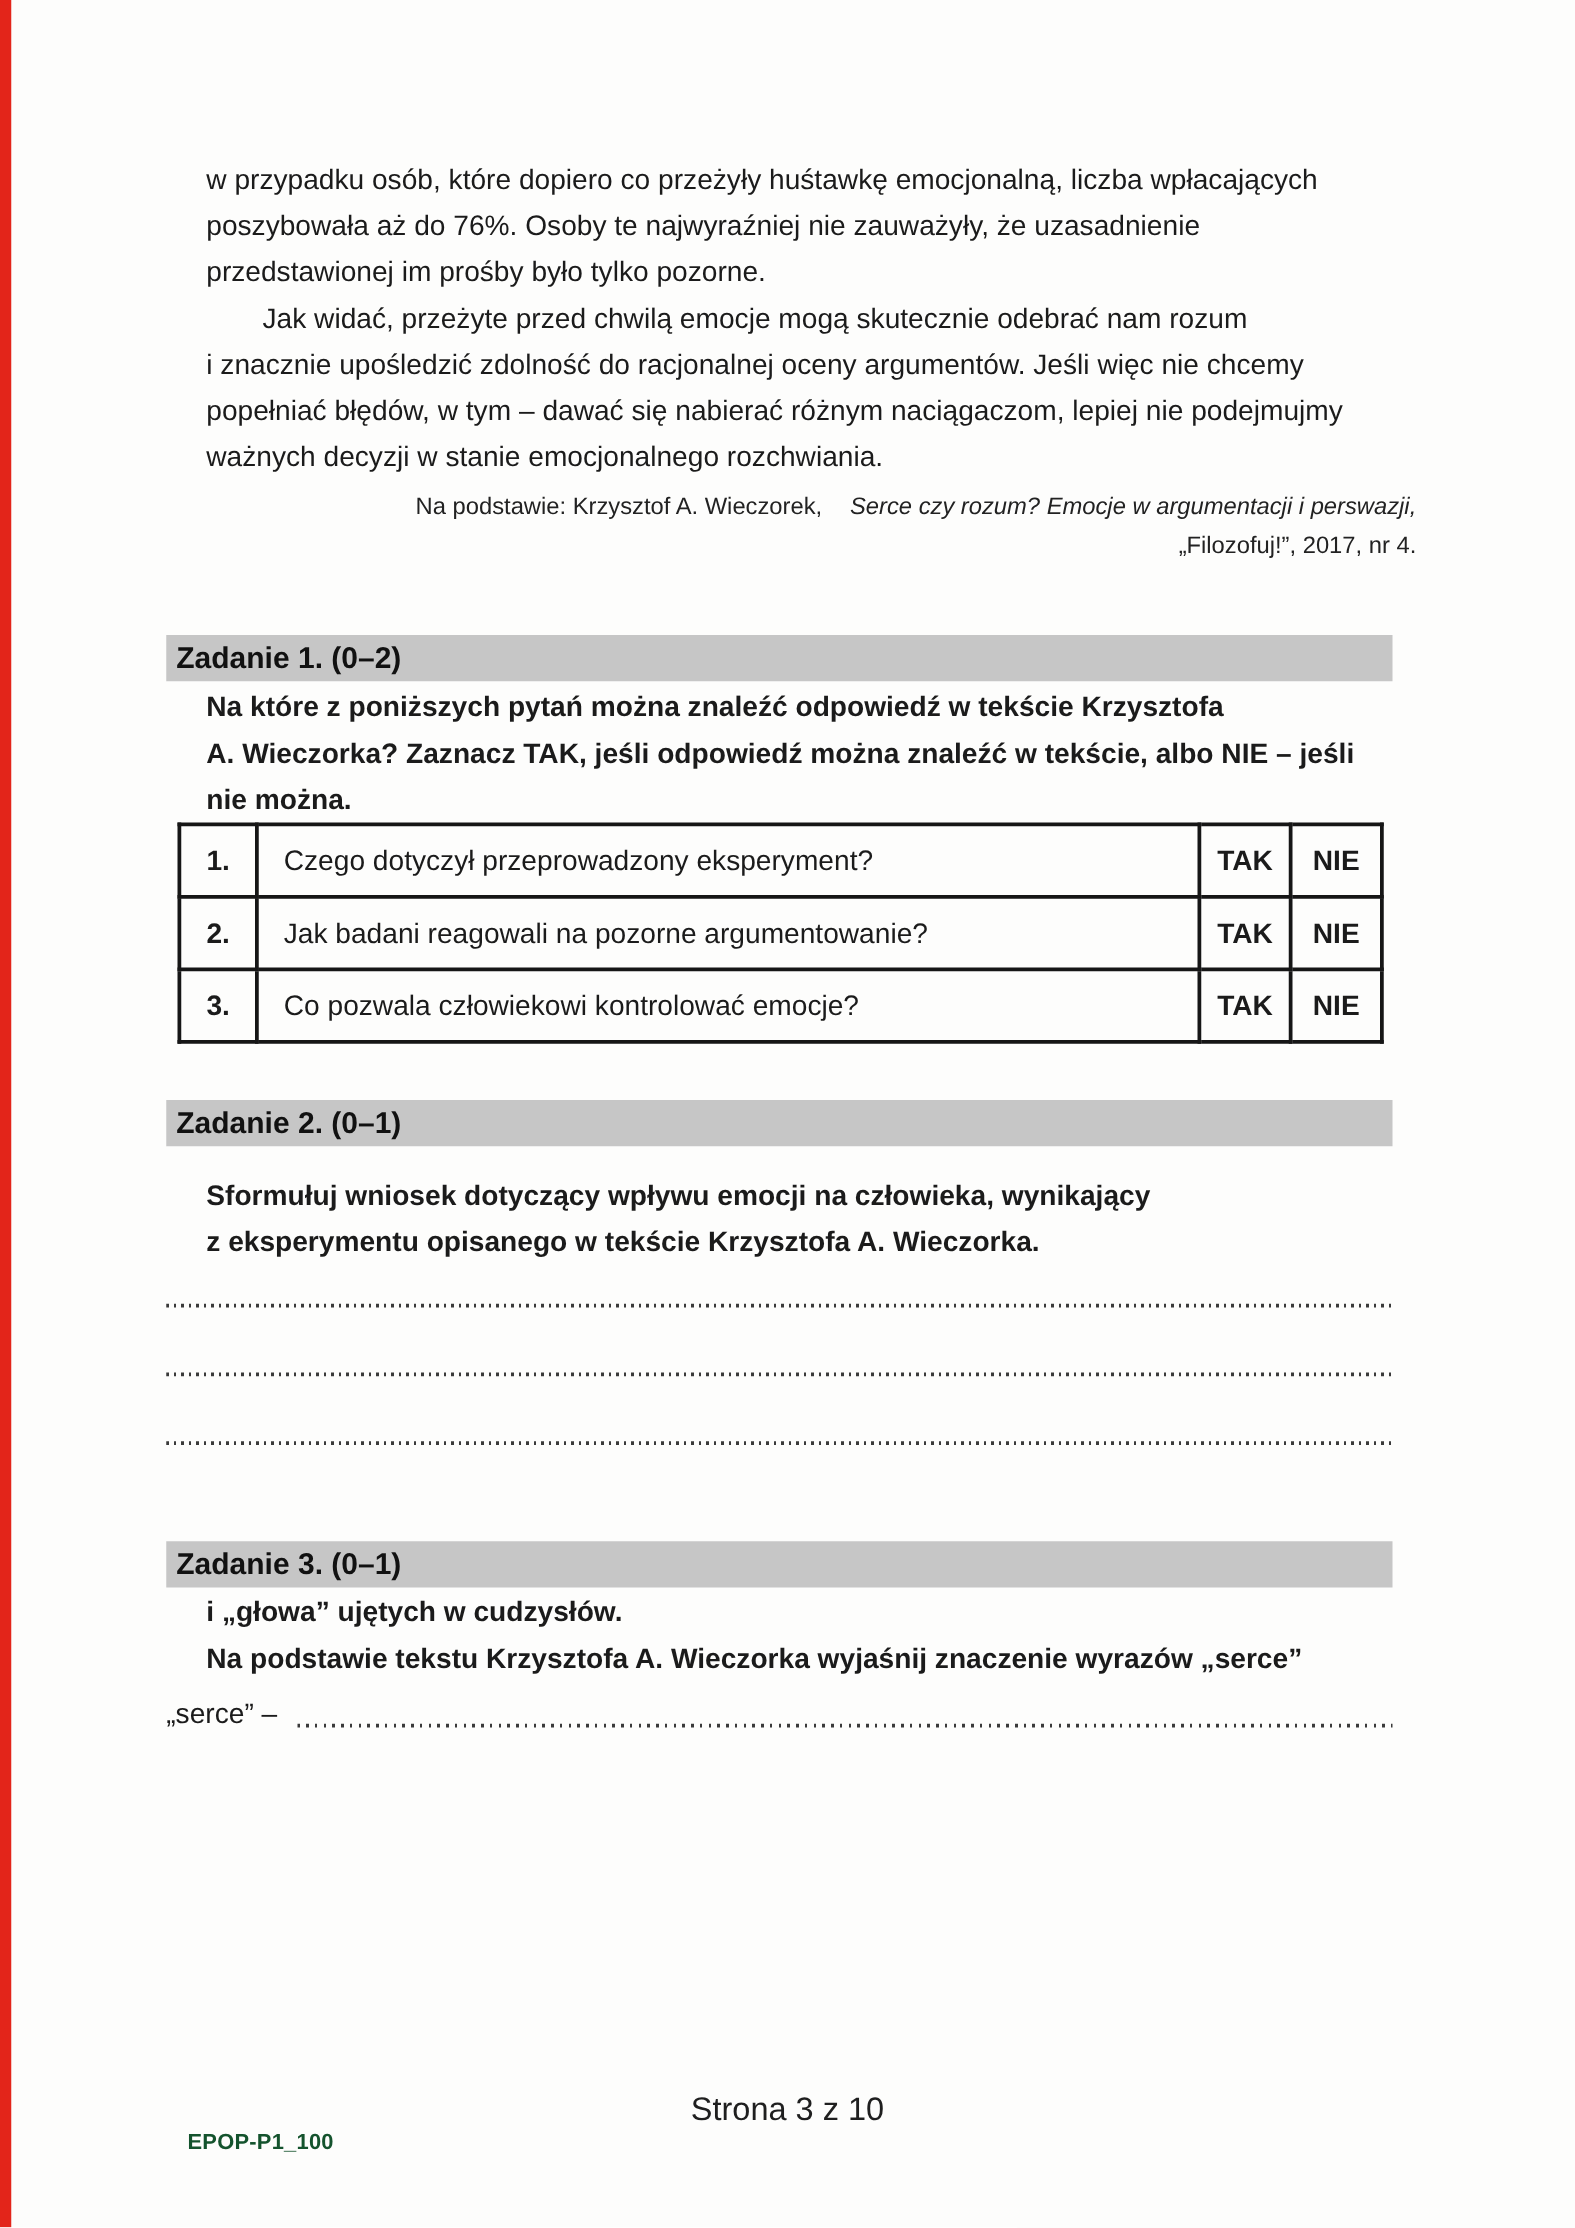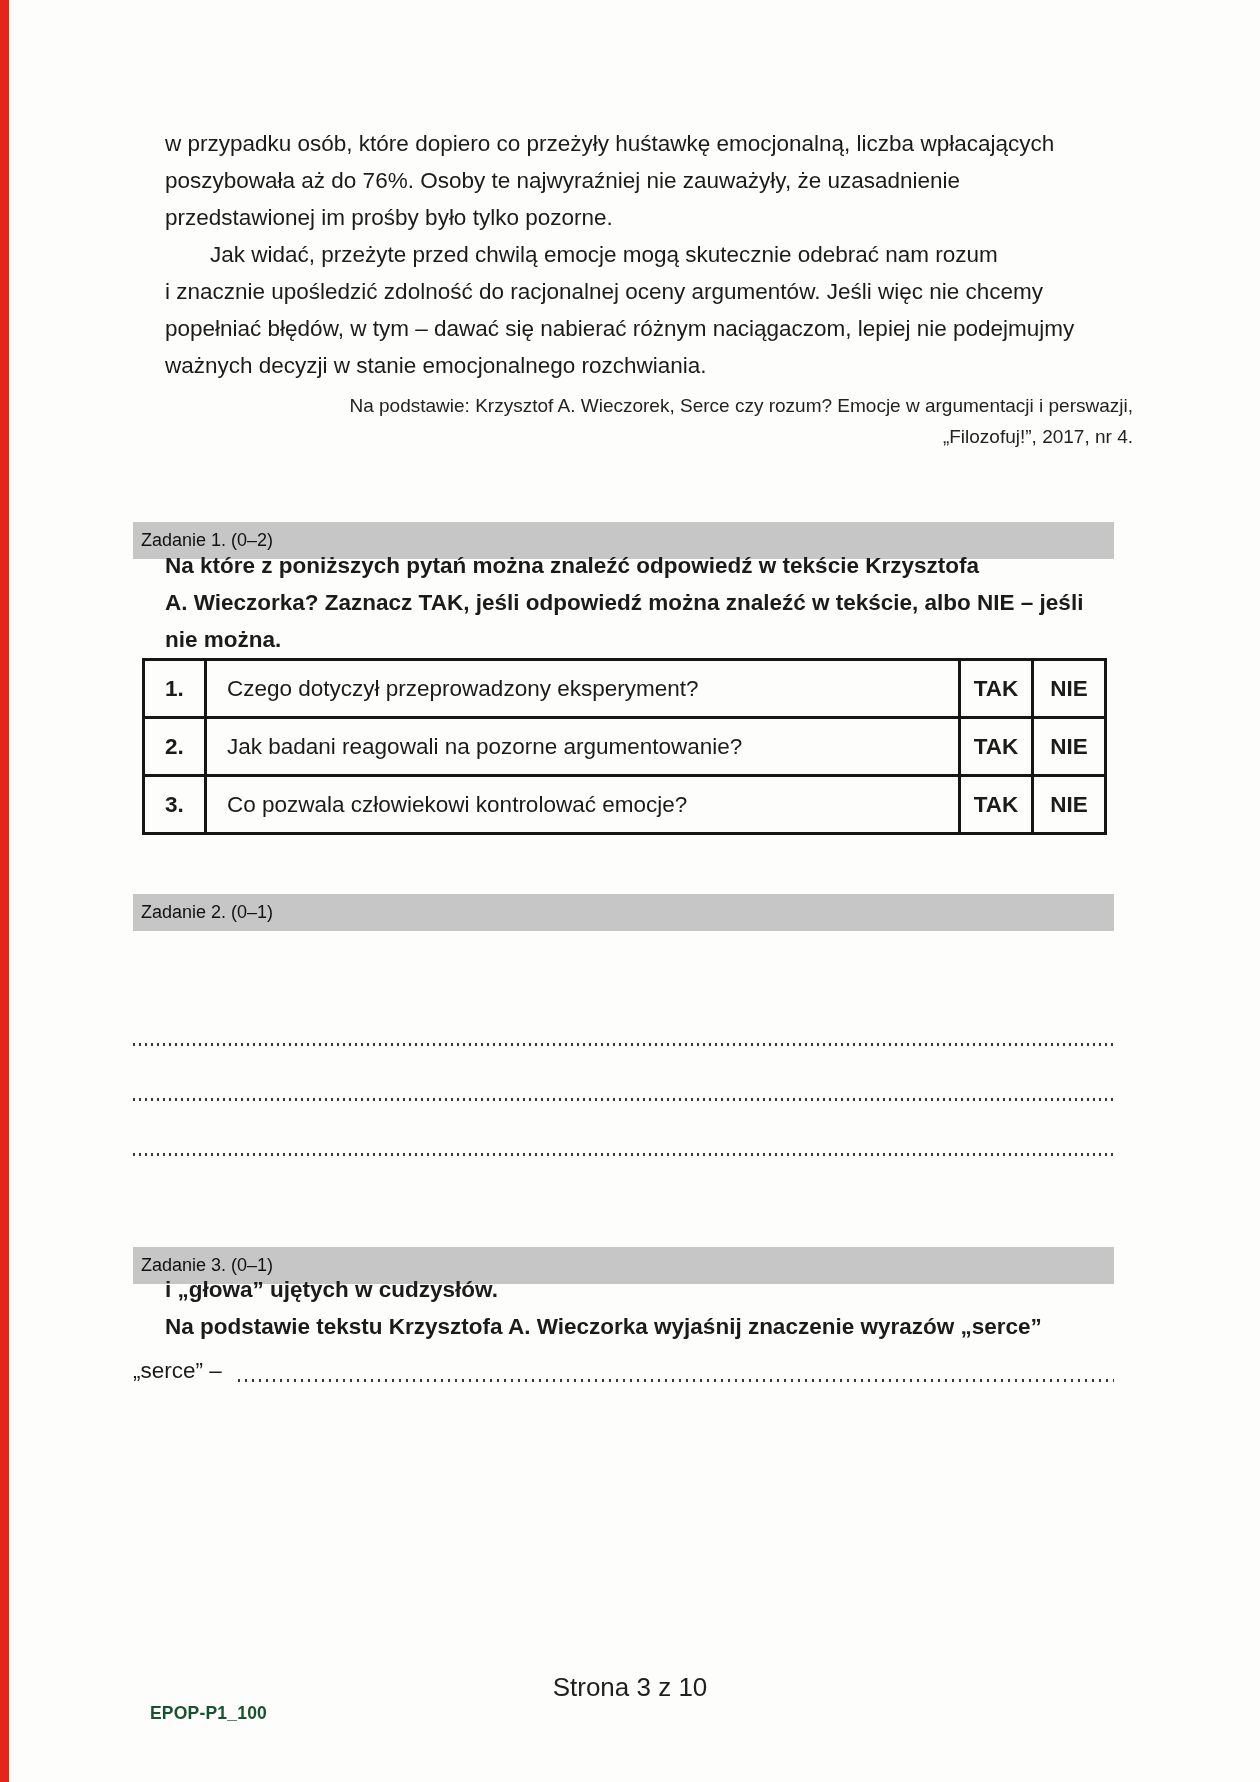--- a/index.html
+++ b/index.html
@@ -12,24 +12,24 @@
   body{font-family:"Liberation Sans", sans-serif;color:var(--ink);}
   .page{
     position:relative;width:1260px;height:1782px;background:#fdfdfc;overflow:hidden;
   }
   .stripe{position:absolute;left:0;top:0;width:9px;height:1782px;background:var(--stripe);}
   .abs{position:absolute;}
   .body-text{font-size:22.5px;line-height:37px;color:var(--ink);margin-left:32px;}
   .bold{font-weight:bold;}
   .indent{text-indent:45px;}
   .citation{font-size:19px;line-height:31px;text-align:right;color:#222;}
-  .citation .it{}
+  .citation .it{font-style:italic;margin-left:17px;}
   .task-bar{
     background:var(--header-bg);height:37px;line-height:37px;
-    font-size:18px;font-weight:normal;padding-left:8px;color:#111;margin-top:14px;
+    font-size:24px;font-weight:bold;padding-left:8px;color:#111;
   }
   table.yn{
     border-collapse:collapse;table-layout:fixed;
     width:962px;
   }
   table.yn td{
     border:3px solid #161616;height:58px;vertical-align:middle;
     font-size:22.5px;color:var(--ink);background:#fdfdfc;
   }
   td.num{width:62px;text-align:center;font-weight:bold;}
@@ -96,20 +96,24 @@
       <tr>
         <td class="num">3.</td>
         <td class="q">Co pozwala człowiekowi kontrolować emocje?</td>
         <td class="opt">TAK</td>
         <td class="opt">NIE</td>
       </tr>
     </tbody>
   </table>
 
   <div class="abs task-bar" style="left:133px;top:880px;width:981px;">Zadanie 2. (0–1)</div>
+  <div class="abs body-text bold" style="left:133px;top:938px;width:1010px;">
+    <div>Sformułuj wniosek dotyczący wpływu emocji na człowieka, wynikający</div>
+    <div>z eksperymentu opisanego w tekście Krzysztofa A. Wieczorka.</div>
+  </div>
 
   <div class="abs dotline" style="left:133px;top:1043px;"></div>
   <div class="abs dotline" style="left:133px;top:1098px;"></div>
   <div class="abs dotline" style="left:133px;top:1153px;"></div>
 
   <div class="abs task-bar" style="left:133px;top:1233px;width:981px;">Zadanie 3. (0–1)</div>
   <div class="abs body-text bold" style="left:133px;top:1271px;width:1010px;">
     <div>i „głowa” ujętych w cudzysłów.</div>
     <div>Na podstawie tekstu Krzysztofa A. Wieczorka wyjaśnij znaczenie wyrazów „serce”</div>
   </div>

